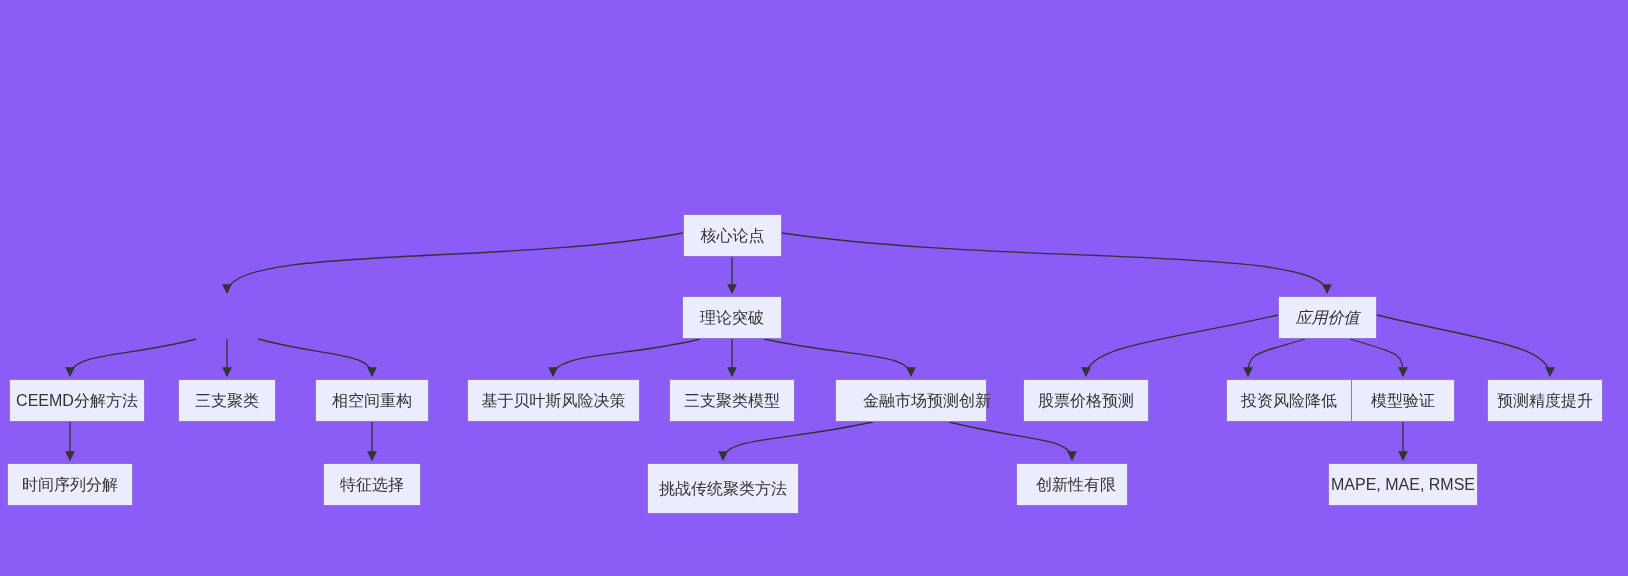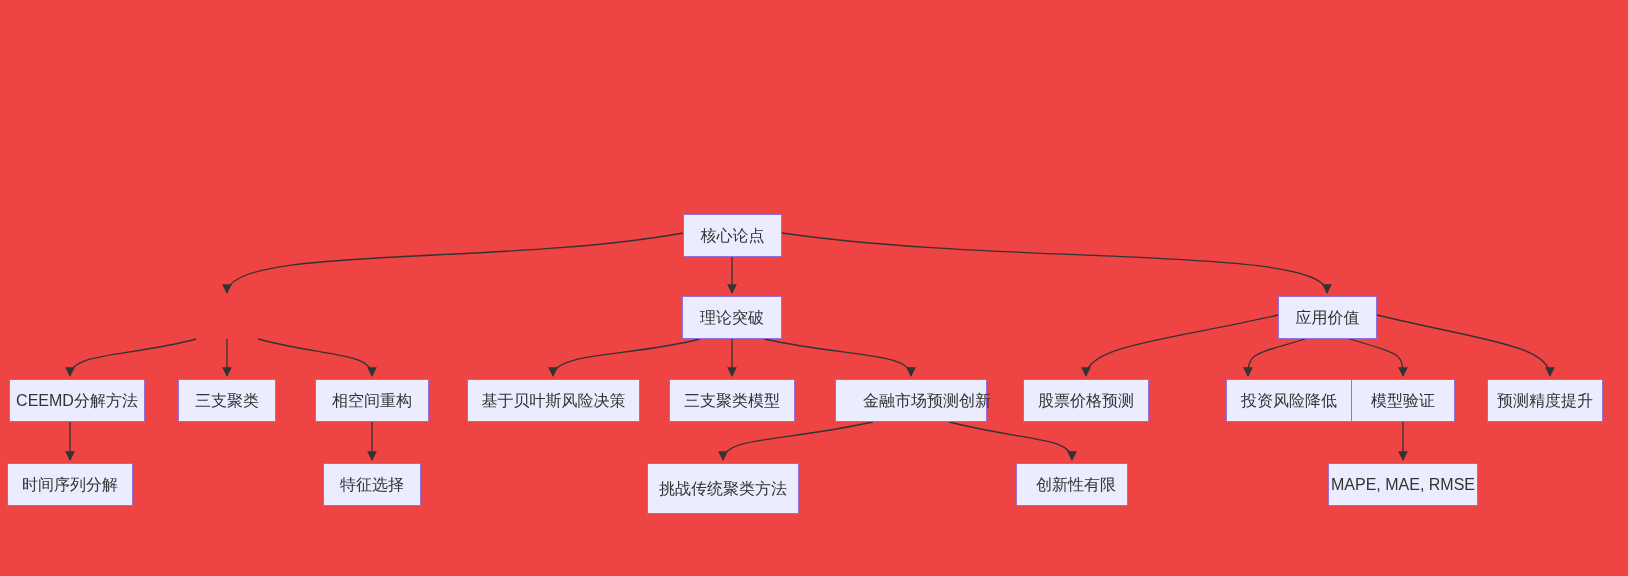--- a/index.html
+++ b/index.html
@@ -5,21 +5,21 @@
   html, body {
     margin: 0;
     padding: 0;
     background: #ffffff;
     font-family: "Liberation Sans", "DejaVu Sans", sans-serif;
   }
   .canvas {
     position: relative;
     width: 1628px;
     height: 576px;
-    background: #ef4444;
+    background: #8b5cf6;
     overflow: hidden;
   }
   .edges {
     position: absolute;
     left: 0;
     top: 0;
     width: 1628px;
     height: 576px;
     pointer-events: none;
   }
@@ -73,21 +73,21 @@
       <path d="M1350 339 C 1398 354, 1403 352, 1403 376" marker-end="url(#arrow)"></path>
       <path d="M1377 315 C 1480 340, 1550 345, 1550 376" marker-end="url(#arrow)"></path>
 
       <path d="M1403 422 L1403 460" marker-end="url(#arrow)"></path>
     </g>
   </svg>
 
   <div class="node" style="left:683px; top:214px; width:99px; height:43px;">核心论点</div>
 
   <div class="node" style="left:682px; top:296px; width:100px; height:43px;">理论突破</div>
-  <div class="node" style="left:1278px; top:296px; width:99px; height:43px;">应用价值</div>
+  <div class="node" style="left:1278px; top:296px; width:99px; height:43px;font-style:italic;">应用价值</div>
 
   <div class="node" style="left:2px; top:379px; width:136px; height:43px;margin-left:7px;">CEEMD分解方法</div>
   <div class="node" style="left:178px; top:379px; width:98px; height:43px;">三支聚类</div>
   <div class="node" style="left:315px; top:379px; width:114px; height:43px;">相空间重构</div>
   <div class="node" style="left:467px; top:379px; width:173px; height:43px;">基于贝叶斯风险决策</div>
   <div class="node" style="left:669px; top:379px; width:126px; height:43px;">三支聚类模型</div>
   <div class="node" style="left:835px; top:379px; width:152px; height:43px;padding-left:32px;">金融市场预测创新</div>
   <div class="node" style="left:1023px; top:379px; width:126px; height:43px;">股票价格预测</div>
   <div class="node" style="left:1185px; top:379px; width:126px; height:43px;margin-left:41px;">投资风险降低</div>
   <div class="node" style="left:1351px; top:379px; width:104px; height:43px;">模型验证</div>

